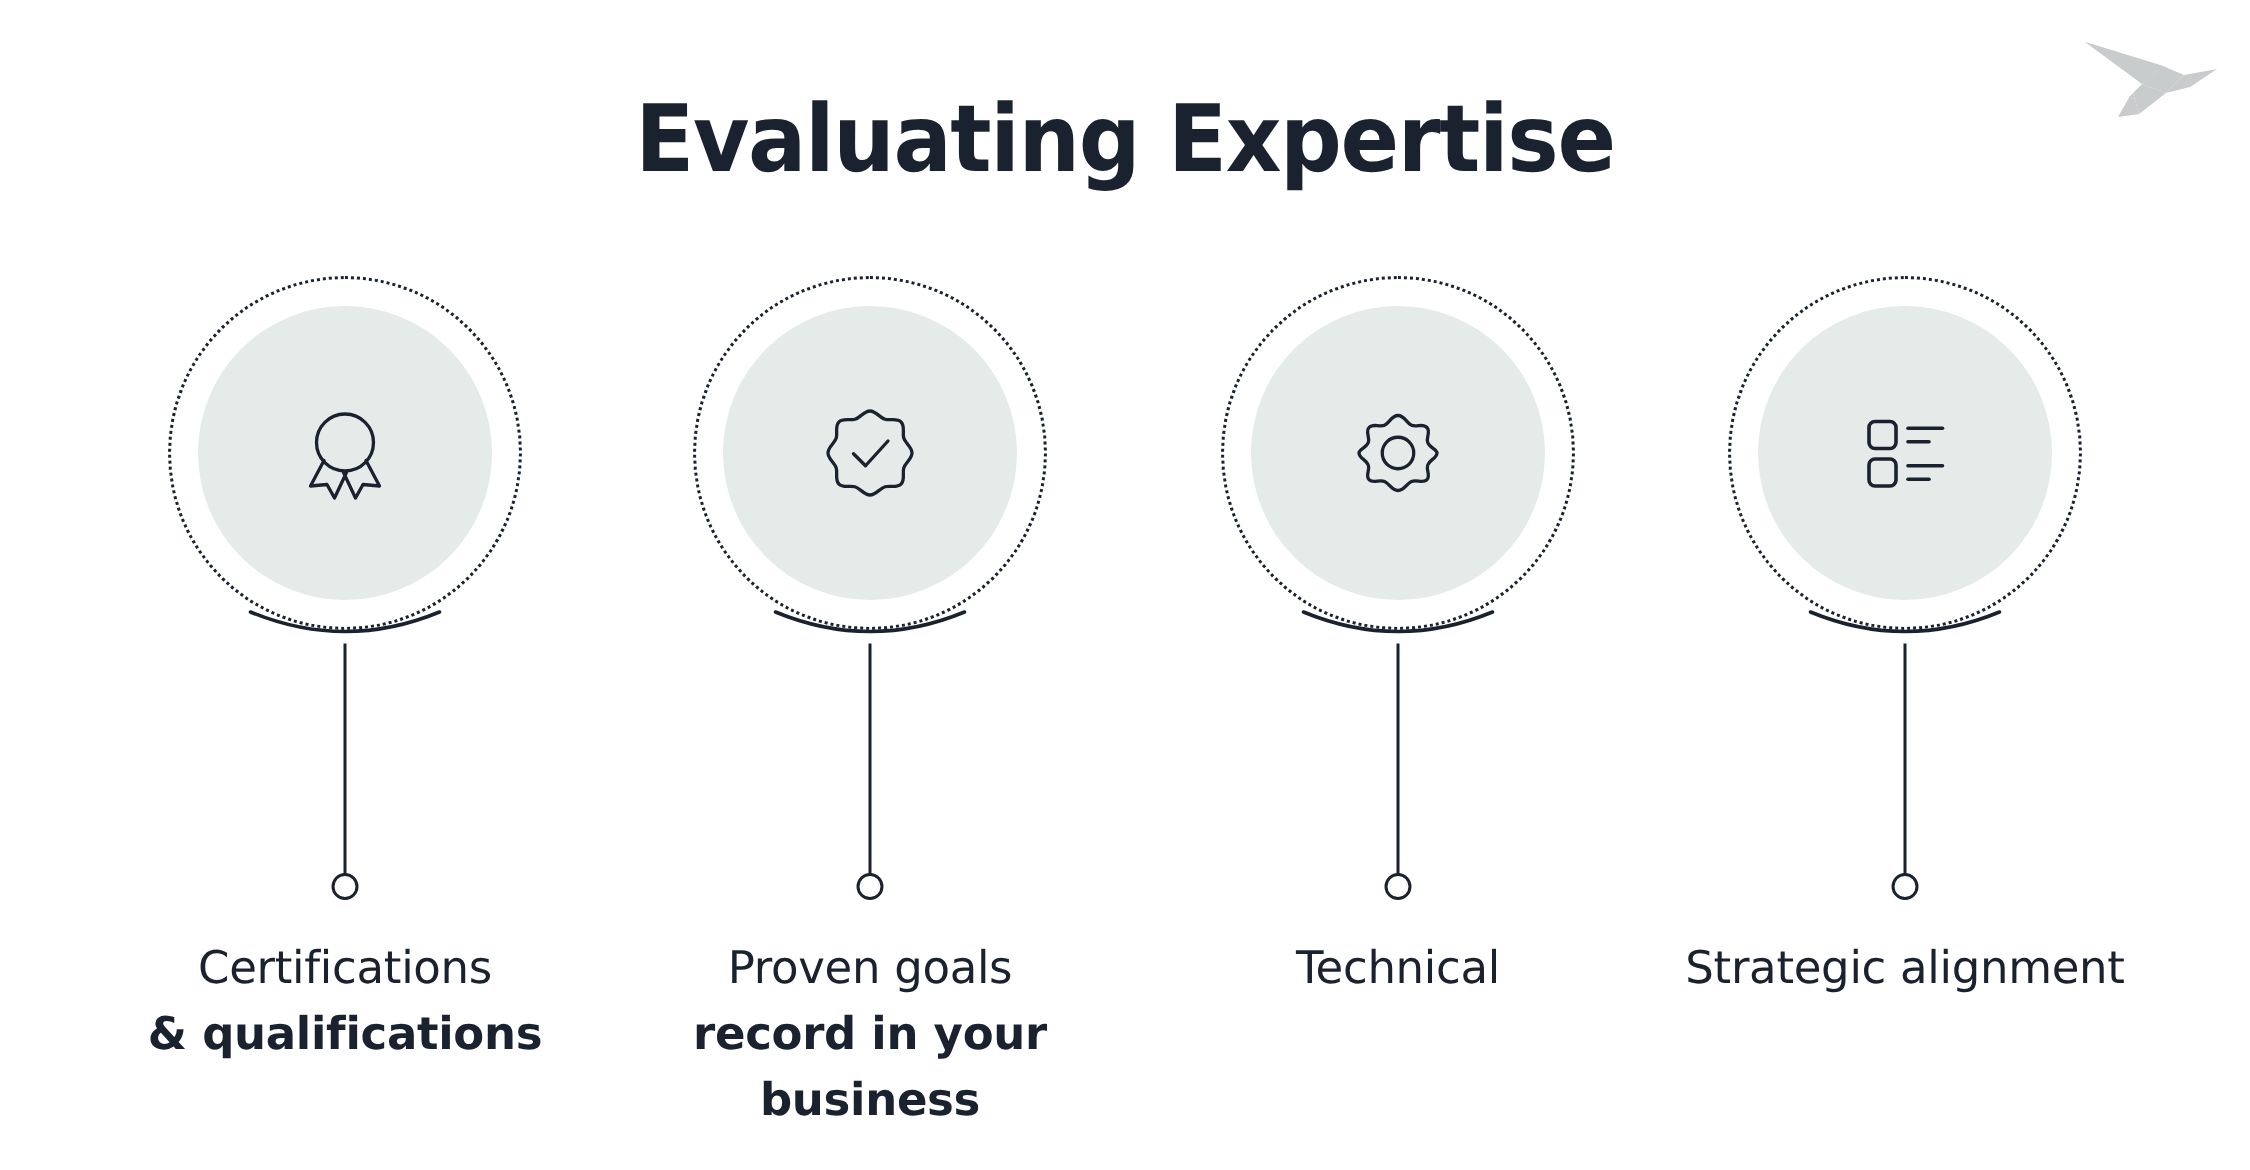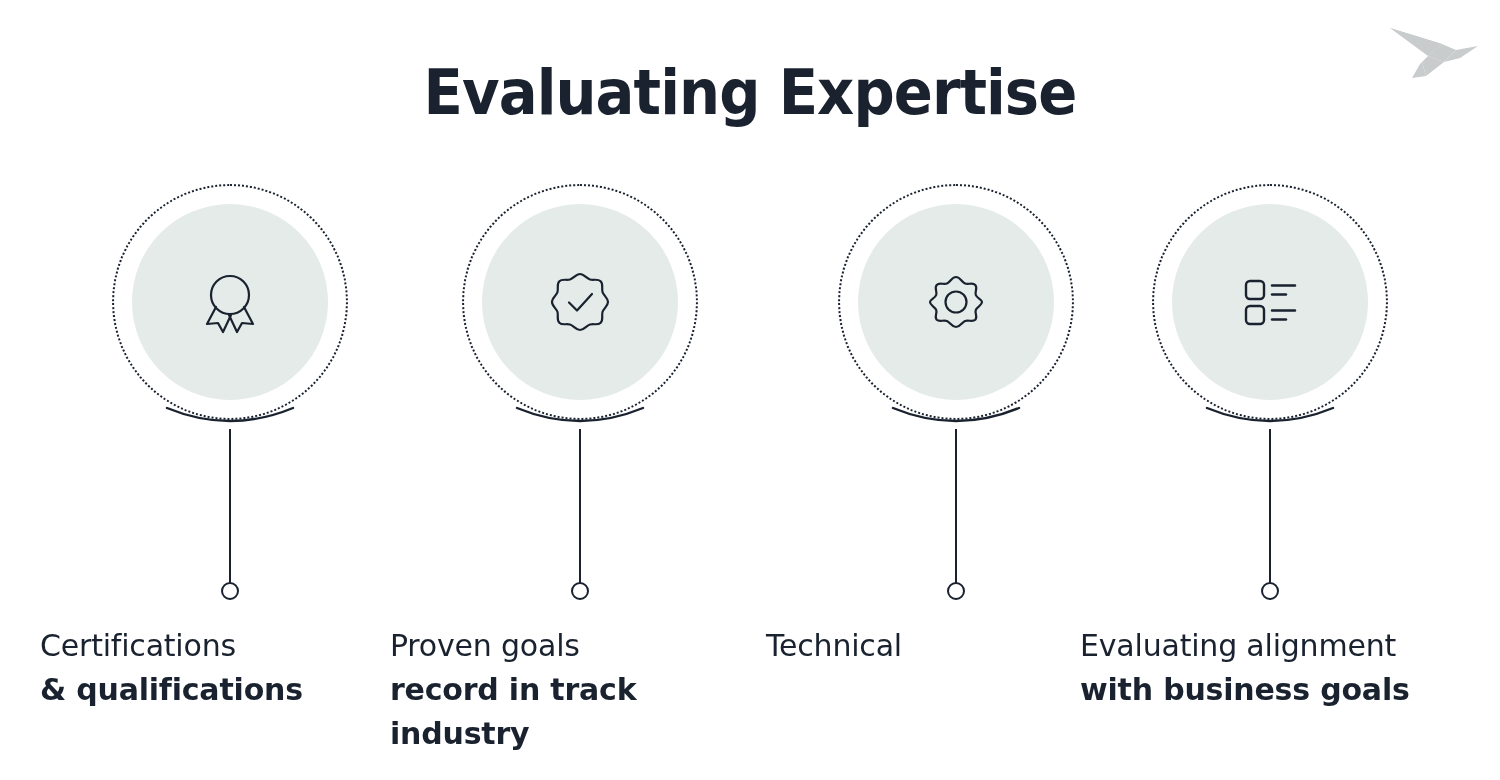--- a/index.html
+++ b/index.html
@@ -126,21 +126,21 @@
     border-radius: 50%;
     background: #ffffff;
   }
 
   
   .label {
     position: absolute;
     top: 440px;
     left: -60px;
     width: 380px;
-    text-align: left;
+    text-align: center;
     font-family: "DejaVu Sans", sans-serif;
     font-size: 30px;
     font-weight: 400;
     line-height: 44px;
     color: #19222e;
     letter-spacing: -0.2px;
   }
   .label .l2 { display: block; font-weight: bold; }
 </style>
 </head>
@@ -217,25 +217,25 @@
     </div>
     <div class="arc">
       <svg width="130" height="30" viewBox="0 0 130 30" xmlns="http://www.w3.org/2000/svg">
         <path d="M2 2 Q65 28 128 2" fill="none" stroke="#19222e" stroke-width="2.4" stroke-linecap="round"></path>
       </svg>
     </div>
     <div class="stem"></div>
     <div class="end-dot"></div>
     <div class="label">
       <span class="l1">Proven goals</span>
-      <span class="l2">record in track industry</span>
-    </div>
-  </div>
-
-  <div class="column" style="left:956px;">
+      <span class="l2">record in your business</span>
+    </div>
+  </div>
+
+  <div class="column" style="left:932px;">
     <div class="badge">
       <div class="ring"></div>
       <div class="disc"></div>
       <div class="icon-wrap">
         <svg viewBox="0 0 70 70" fill="none" stroke="#19222e" stroke-width="2.2" stroke-linecap="round" stroke-linejoin="round" xmlns="http://www.w3.org/2000/svg">
           <path d="M35 10
                    C39.5 10 40.5 15 44 16.5
                    C47.5 18 51.5 15 54.3 18
                    C57 21 53.5 24.5 54.8 28
                    C56 31.5 61 32.5 61 35
@@ -283,18 +283,17 @@
       </div>
     </div>
     <div class="arc">
       <svg width="130" height="30" viewBox="0 0 130 30" xmlns="http://www.w3.org/2000/svg">
         <path d="M2 2 Q65 28 128 2" fill="none" stroke="#19222e" stroke-width="2.4" stroke-linecap="round"></path>
       </svg>
     </div>
     <div class="stem"></div>
     <div class="end-dot"></div>
     <div class="label">
-      <span class="l1">Evaluating alignment</span>
-      <span class="l2">with business goals</span>
+      <span class="l1">Strategic alignment</span>
     </div>
   </div>
 
 </div>
 
 </body></html>

